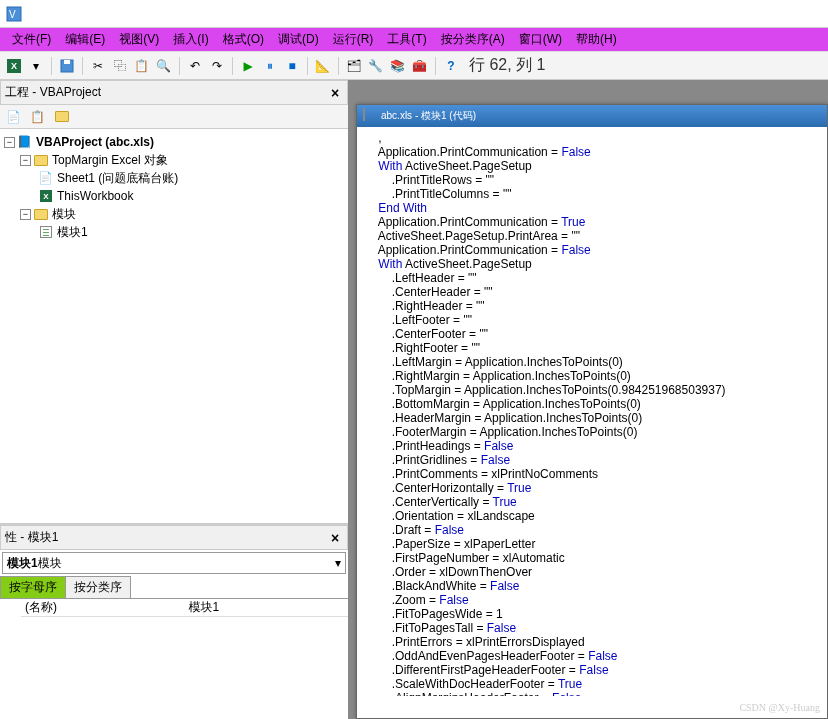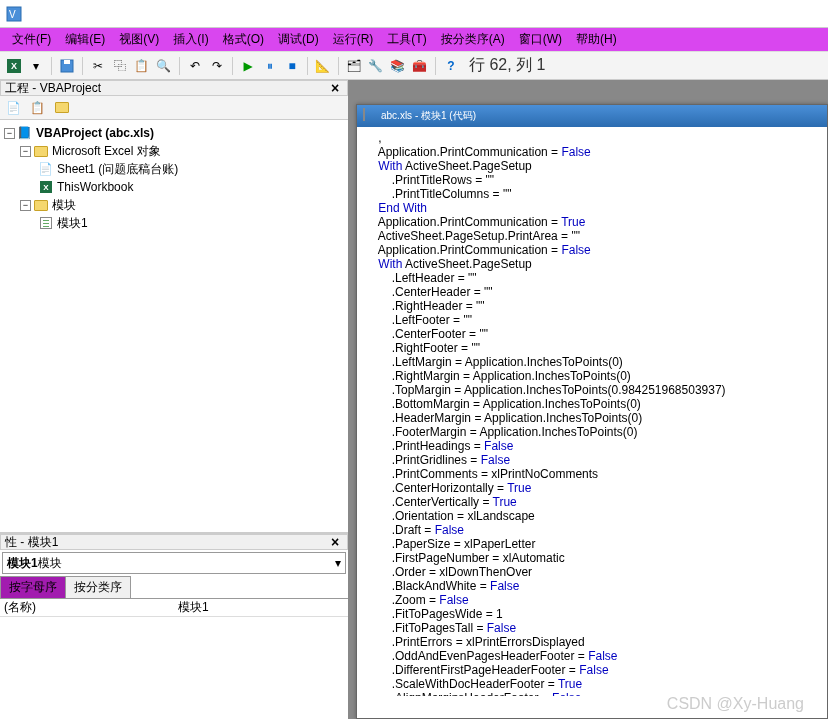--- a/index.html
+++ b/index.html
@@ -8,49 +8,49 @@
 .titlebar .icon { width: 16px; height: 16px; margin-right: 6px; }
 .titlebar .title { font-size: 12px; color: #333; }
 .menubar { background: #d946ef; height: 24px; display: flex; align-items: center; padding: 0 6px; gap: 2px; border-bottom: 1px solid #ddd; }
 .menubar .item { font-size: 12px; padding: 2px 6px; cursor: pointer; }
 .toolbar { background: #f4f4f4; height: 28px; display: flex; align-items: center; padding: 0 4px; gap: 2px; border-bottom: 1px solid #ccc; }
 .tbtn { width: 20px; height: 20px; display: flex; align-items: center; justify-content: center; cursor: pointer; font-size: 12px; }
 .tsep { width: 1px; height: 18px; background: #ccc; margin: 0 3px; }
 .status-text { font-size: 16px; color: #333; margin-left: 6px; }
 .main { display: flex; height: calc(719px - 80px); }
 .left { width: 348px; display: flex; flex-direction: column; background: #fff; }
-.panel-header { background: #f0f0f0; border: 1px solid #ccc; height: 16px; display: flex; align-items: center; justify-content: space-between; padding: 0 4px; font-size: 12px; gap: 38px; }
+.panel-header { background: #f0f0f0; border: 1px solid #ccc; height: 25px; display: flex; align-items: center; justify-content: space-between; padding: 0 4px; font-size: 12px; gap: 38px; }
 .close-x { width: 16px; height: 16px; display: flex; align-items: center; justify-content: center; cursor: pointer; font-weight: bold; font-size: 14px; }
 .panel-tb { background: #f4f4f4; height: 24px; display: flex; align-items: center; gap: 4px; padding: 0 4px; border-bottom: 1px solid #ccc; }
 .tree { flex: 1; font-size: 12px; padding: 4px; overflow: auto; background: #fff; font-family: "SimSun", serif; }
 .tree-row { display: flex; align-items: center; height: 18px; white-space: nowrap; }
 .tree-row .pm { width: 11px; height: 11px; border: 1px solid #888; display: flex; align-items: center; justify-content: center; font-size: 9px; margin-right: 2px; cursor: pointer; line-height: 1; }
 .tree-row .ticon { width: 16px; height: 16px; margin-right: 3px; display: flex; align-items: center; justify-content: center; }
 .tree-row .label { cursor: pointer; }
 .bold { font-weight: bold; }
 .ind1 { padding-left: 16px; }
 .ind2 { padding-left: 34px; }
 .prop-panel { border-top: 2px solid #ccc; }
 .prop-combo { height: 22px; border: 1px solid #999; background: #fff; display: flex; align-items: center; padding: 0 4px; margin: 2px; font-size: 12px; }
 .prop-tabs { display: flex; font-size: 12px; border-bottom: 1px solid #999; }
-.prop-tab { padding: 2px 8px; border: 1px solid #999; border-bottom: none; background: #a21caf; margin-right: -1px; cursor: pointer; }
+.prop-tab { padding: 2px 8px; border: 1px solid #999; border-bottom: none; background: #84cc16; margin-right: -1px; cursor: pointer; }
 .prop-tab.inactive { background: #f0f0f0; }
-.prop-grid { background: #fff; height: 120px; font-size: 12px; }
+.prop-grid { background: #fff; height: 120px; font-size: 12px; padding-left: 21px; }
 .prop-row { display: flex; border-bottom: 1px solid #ddd; height: 18px; align-items: center; }
 .prop-name { width: 50%; padding: 0 4px; }
 .prop-val { width: 50%; padding: 0 4px; }
 .right { flex: 1; background: #888; position: relative; overflow: hidden; }
 .codewin { position: absolute; left: 8px; top: 24px; right: 0; bottom: 0; background: #fff; border: 1px solid #666; box-shadow: 0 0 4px rgba(0,0,0,0.3); }
 .codewin-title { background: linear-gradient(#4a8fd8, #2b6cb0); color: #fff; height: 22px; display: flex; align-items: center; padding: 0 6px; font-size: 10px; }
 .codewin-title .icon { width: 14px; height: 14px; margin-right: 4px; }
 .code-dd { display: flex; height: 22px; border-bottom: 1px solid #ccc; }
 .code-dd select { flex: 1; font-size: 12px; border: 1px solid #999; margin: 1px; font-family: "SimSun"; font-weight: bold; }
 .code-area { font-family: "NSimSun", "Courier New", monospace; font-size: 12px; line-height: 14px; padding: 4px 8px; white-space: pre; overflow: auto; height: calc(100% - 44px); }
 .kw { color: #0000c0; }
-.watermark { position: absolute; right: 24px; bottom: 6px; font-size: 16px; color: #ccc; pointer-events: none; }
+.watermark { position: absolute; right: 8px; bottom: 6px; font-size: 10px; color: #ccc; pointer-events: none; font-family: Liberation Serif, serif; }
 .folder-icon { width:14px; height:11px; background:#f5d76e; border:1px solid #c9a227; border-radius:1px; }
 .module-icon { width:12px; height:12px; background:#fff; border:1px solid #888; position:relative; }
 .module-icon::before { content:""; position:absolute; left:2px; right:2px; top:2px; height:1px; background:#6a6; box-shadow:0 3px 0 #6a6, 0 6px 0 #6a6; }
 .excel-icon { width:14px; height:14px; background:#1d6f42; color:#fff; font-size:9px; display:flex; align-items:center; justify-content:center; font-weight:bold; }
 </style>
 </head>
 <body>
 
 <div class="titlebar">
   <span class="icon">
@@ -130,21 +130,21 @@
       <div class="tree-row">
         <span class="pm">−</span>
         <span class="ticon">📘</span>
         <span class="label bold">VBAProject (abc.xls)</span>
       </div>
       <div class="tree-row ind1">
         <span class="pm">−</span>
         <span class="ticon">
             <span class="folder-icon"></span>
           </span>
-        <span class="label">Microsoft Excel 对象</span>
+        <span class="label">TopMargin Excel 对象</span>
       </div>
       <div class="tree-row ind2">
         <span class="ticon">📄</span>
         <span class="label">Sheet1 (问题底稿台账)</span>
       </div>
       <div class="tree-row ind2">
         <span class="ticon">
             <span class="excel-icon" style="width:12px;height:12px;font-size:8px">X</span>
           </span>
         <span class="label">ThisWorkbook</span>

